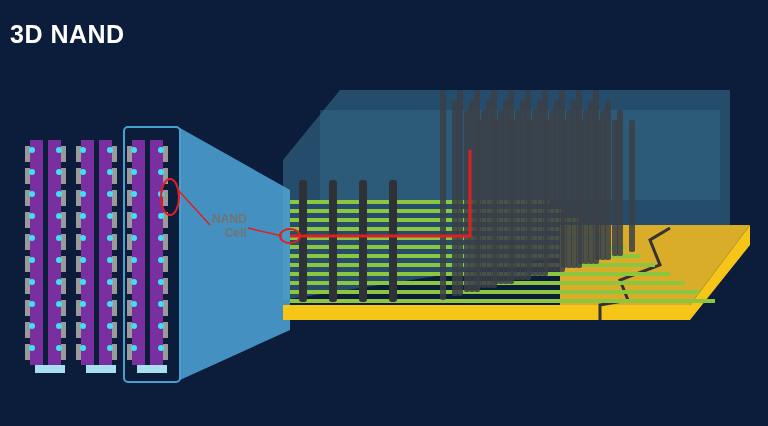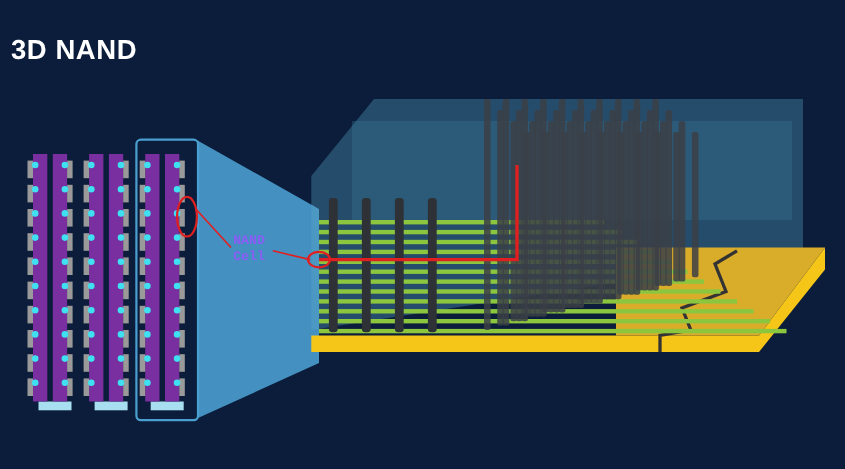--- a/index.html
+++ b/index.html
@@ -1,19 +1,19 @@
 <!DOCTYPE html>
 <html><head>
 <meta charset="utf-8">
 <style>
   html,body{margin:0;padding:0;}
   body{width:768px;height:426px;background:#0b1d3a;overflow:hidden;position:relative;font-family:"Liberation Sans",sans-serif;}
-  .title{position:absolute;left:10px;top:32px;color:#fff;font-weight:bold;font-size:25px;letter-spacing:0.5px;}
+  .title{position:absolute;left:10px;top:20px;color:#fff;font-weight:bold;font-size:25px;letter-spacing:0.5px;}
   svg{position:absolute;left:0;top:0;}
-  .lbl{position:absolute;color:#8b5cf6;font-weight:bold;font-size:12px;text-align:left;line-height:14px;font-family:Liberation Mono, monospace;}
+  .lbl{position:absolute;color:#737373;font-weight:bold;font-size:12px;text-align:right;line-height:14px;}
 </style>
 </head>
 <body>
 
 <div class="title">3D NAND</div>
 
 <svg width="768" height="426">
 
   <polygon points="180,128 290,190 290,330 180,380" fill="#4a9fd0" opacity="0.9"></polygon>
 

